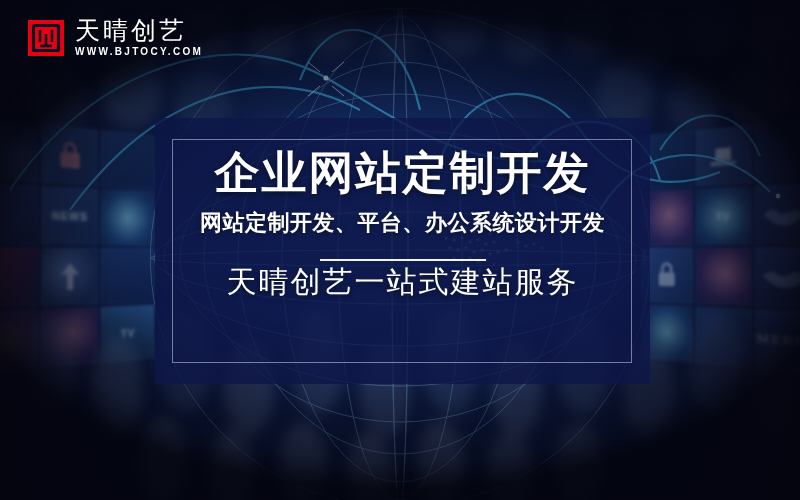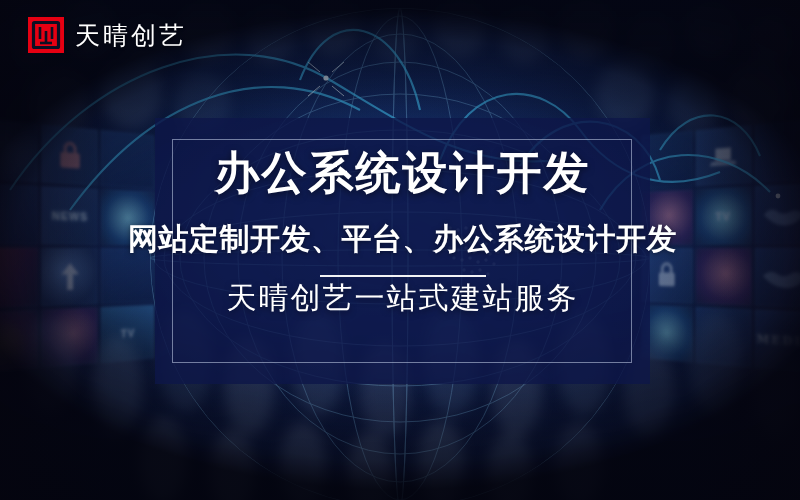--- a/index.html
+++ b/index.html
@@ -182,23 +182,23 @@
     font-family: "DejaVu Serif", "Liberation Serif", serif;
     font-size: 45px;
     line-height: 58px;
     font-weight: bold;
     color: #ffffff;
     letter-spacing: 2px;
     white-space: nowrap;
     text-shadow: 0 2px 7px rgba(0,0,0,0.55);
   }
   #subhead {
-    margin-top: 22px;
+    margin-top: 6px;
     font-family: "DejaVu Sans", "Liberation Sans", sans-serif;
-    font-size: 30px;
+    font-size: 22px;
     line-height: 30px;
     font-weight: bold;
     color: #ffffff;
     letter-spacing: 0.5px;
     white-space: nowrap;
     text-shadow: 0 1px 5px rgba(0,0,0,0.5);
   }
   #divider {
     margin-top: 21px;
     width: 166px;
@@ -452,26 +452,27 @@
         <g fill="none" stroke="#0b1024" stroke-width="2.6">
           <path d="M12 10 v12"></path>
           <path d="M18 14 v12"></path>
           <path d="M24 10 v12"></path>
           <path d="M12 26 h12"></path>
         </g>
       </svg>
     </div>
     <div id="logo-text">
       <div id="logo-cn">天晴创艺</div>
+      <div id="logo-url">WWW.BJTOCY.COM</div>
     </div>
   </div>
 
   <div id="panel">
     <div id="panel-inner-border"></div>
     <div id="panel-content">
-      <div id="headline">办公系统设计开发</div>
+      <div id="headline">企业网站定制开发</div>
       <div id="subhead">网站定制开发、平台、办公系统设计开发</div>
       <div id="divider"></div>
       <div id="tagline">天晴创艺一站式建站服务</div>
     </div>
   </div>
 
 </div>
 
 </body></html>

